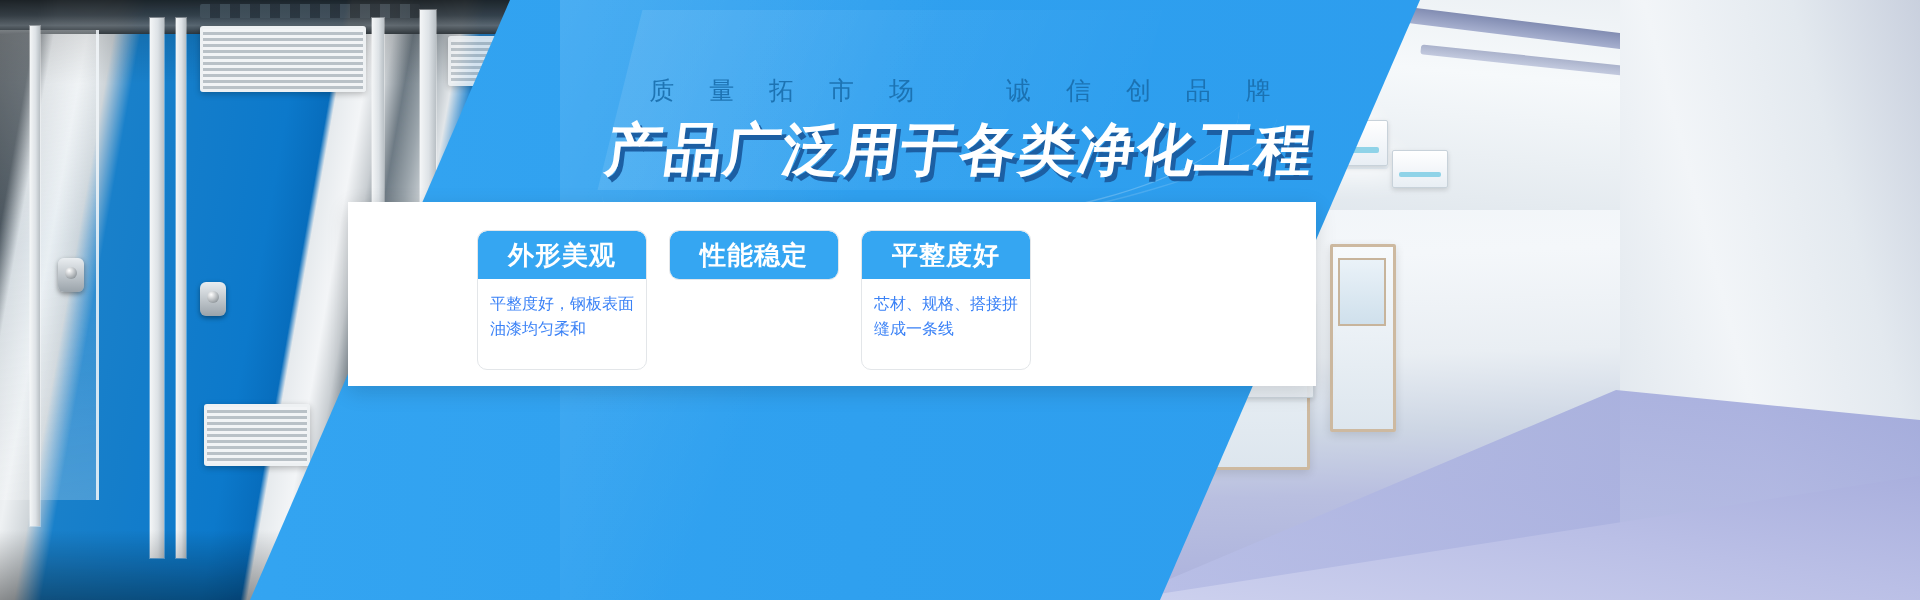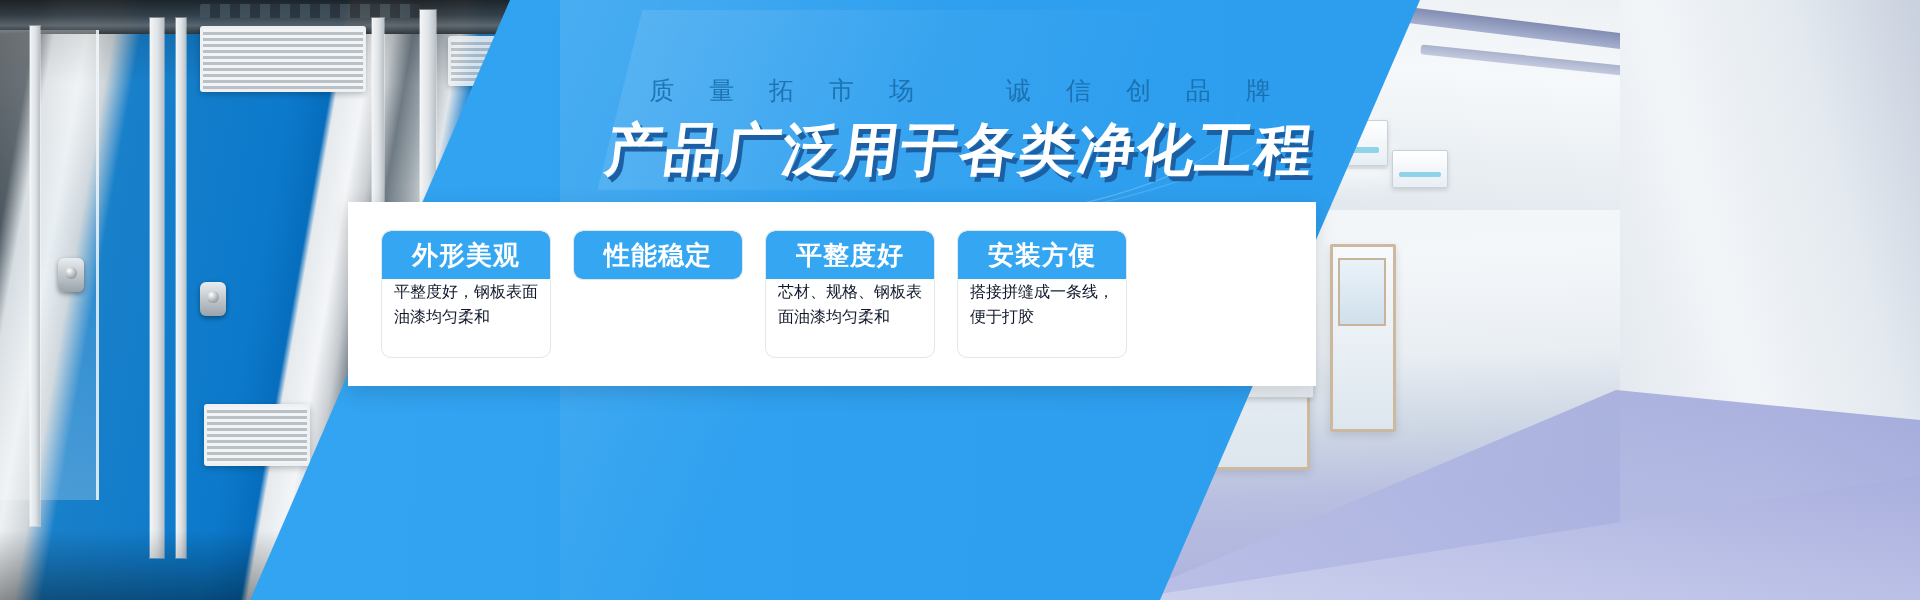--- a/index.html
+++ b/index.html
@@ -182,25 +182,26 @@
     height:48px;
     background:#35a6f2;
     border-radius:9px 9px 0 0;
     display:flex;align-items:center;justify-content:center;
     color:#ffffff;
     font-size:26px;font-weight:bold;letter-spacing:1px;
     font-family:"Liberation Sans","DejaVu Sans",sans-serif;
   }
   .card-body{
     padding:0 12px 12px 12px;
-    color:#0f172a;
+    color:#3b82f6;
     font-size:16px;line-height:25px;
     font-family:"Liberation Sans","DejaVu Sans",sans-serif;
     min-height:78px;
     box-sizing:border-box;
+    margin-top:12px;
   }
 </style>
 </head>
 <body>
 
 <div id="banner">
 
   <div class="photo-left">
     <div class="cab-ceiling"></div>
     <div class="cab-glass"></div>
@@ -278,24 +279,20 @@
         <div class="card-head">外形美观</div>
         <div class="card-body">平整度好，钢板表面油漆均匀柔和</div>
       </div>
 
       <div class="card">
         <div class="card-head">性能稳定</div>
       </div>
 
       <div class="card">
         <div class="card-head">平整度好</div>
-        <div class="card-body">芯材、规格、钢板表面油漆均匀柔和</div>
+        <div class="card-body">芯材、规格、搭接拼缝成一条线</div>
       </div>
 
-      <div class="card">
-        <div class="card-head">安装方便</div>
-        <div class="card-body">搭接拼缝成一条线，便于打胶</div>
-      </div>
 
     </div>
   </div>
 
 </div>
 
 </body></html>

